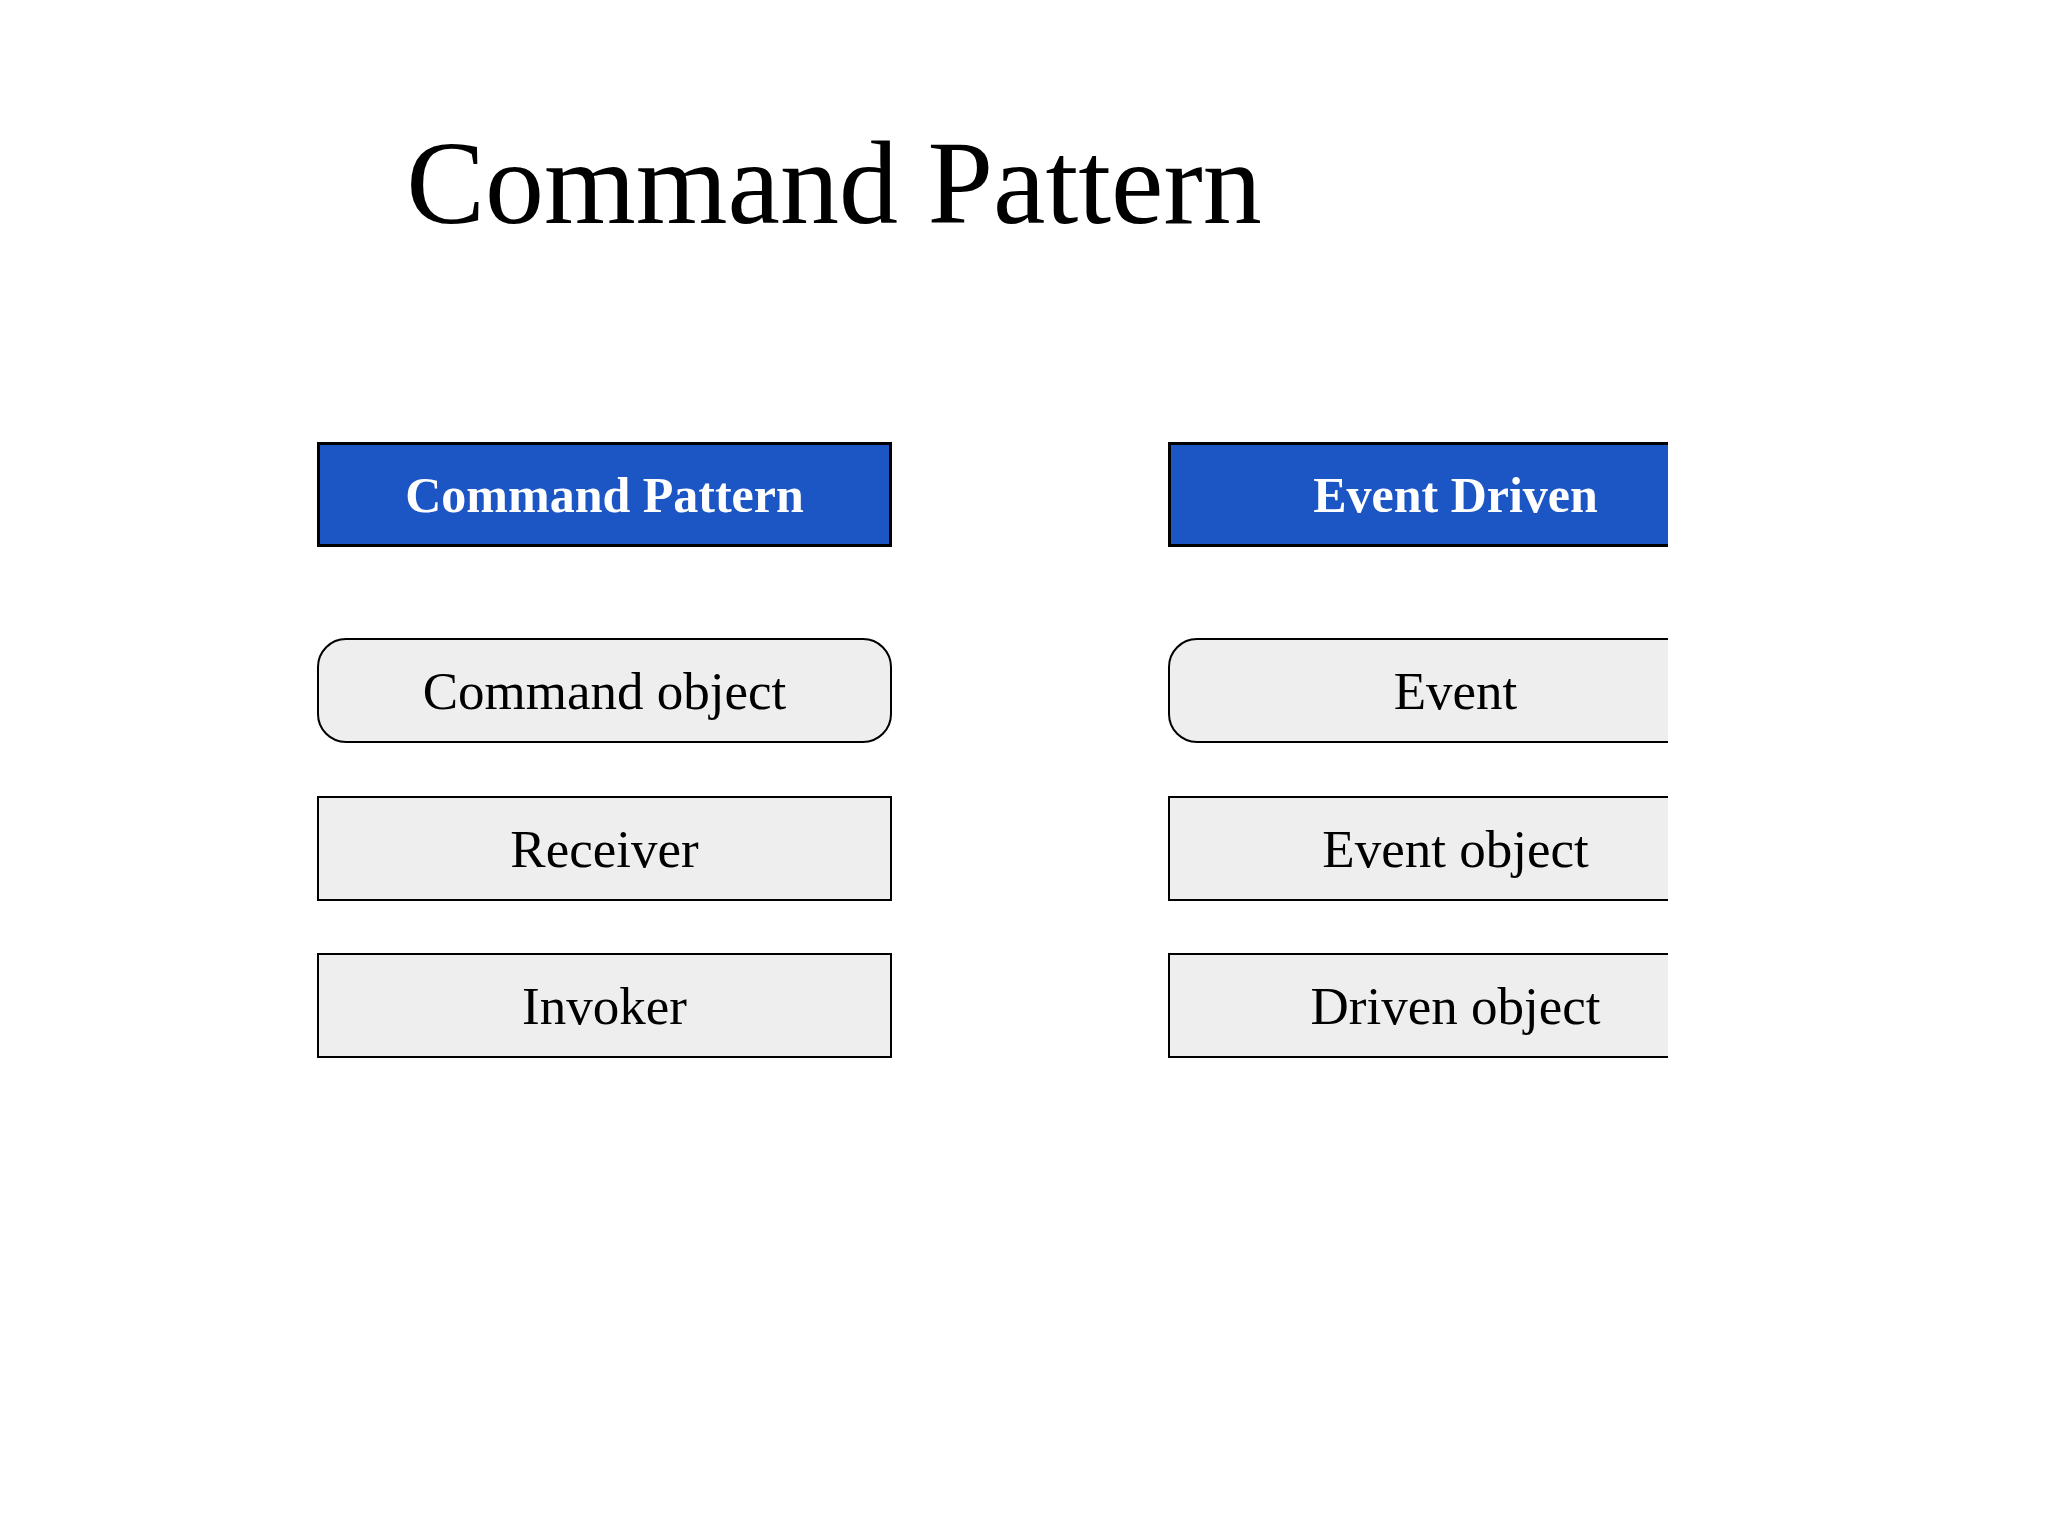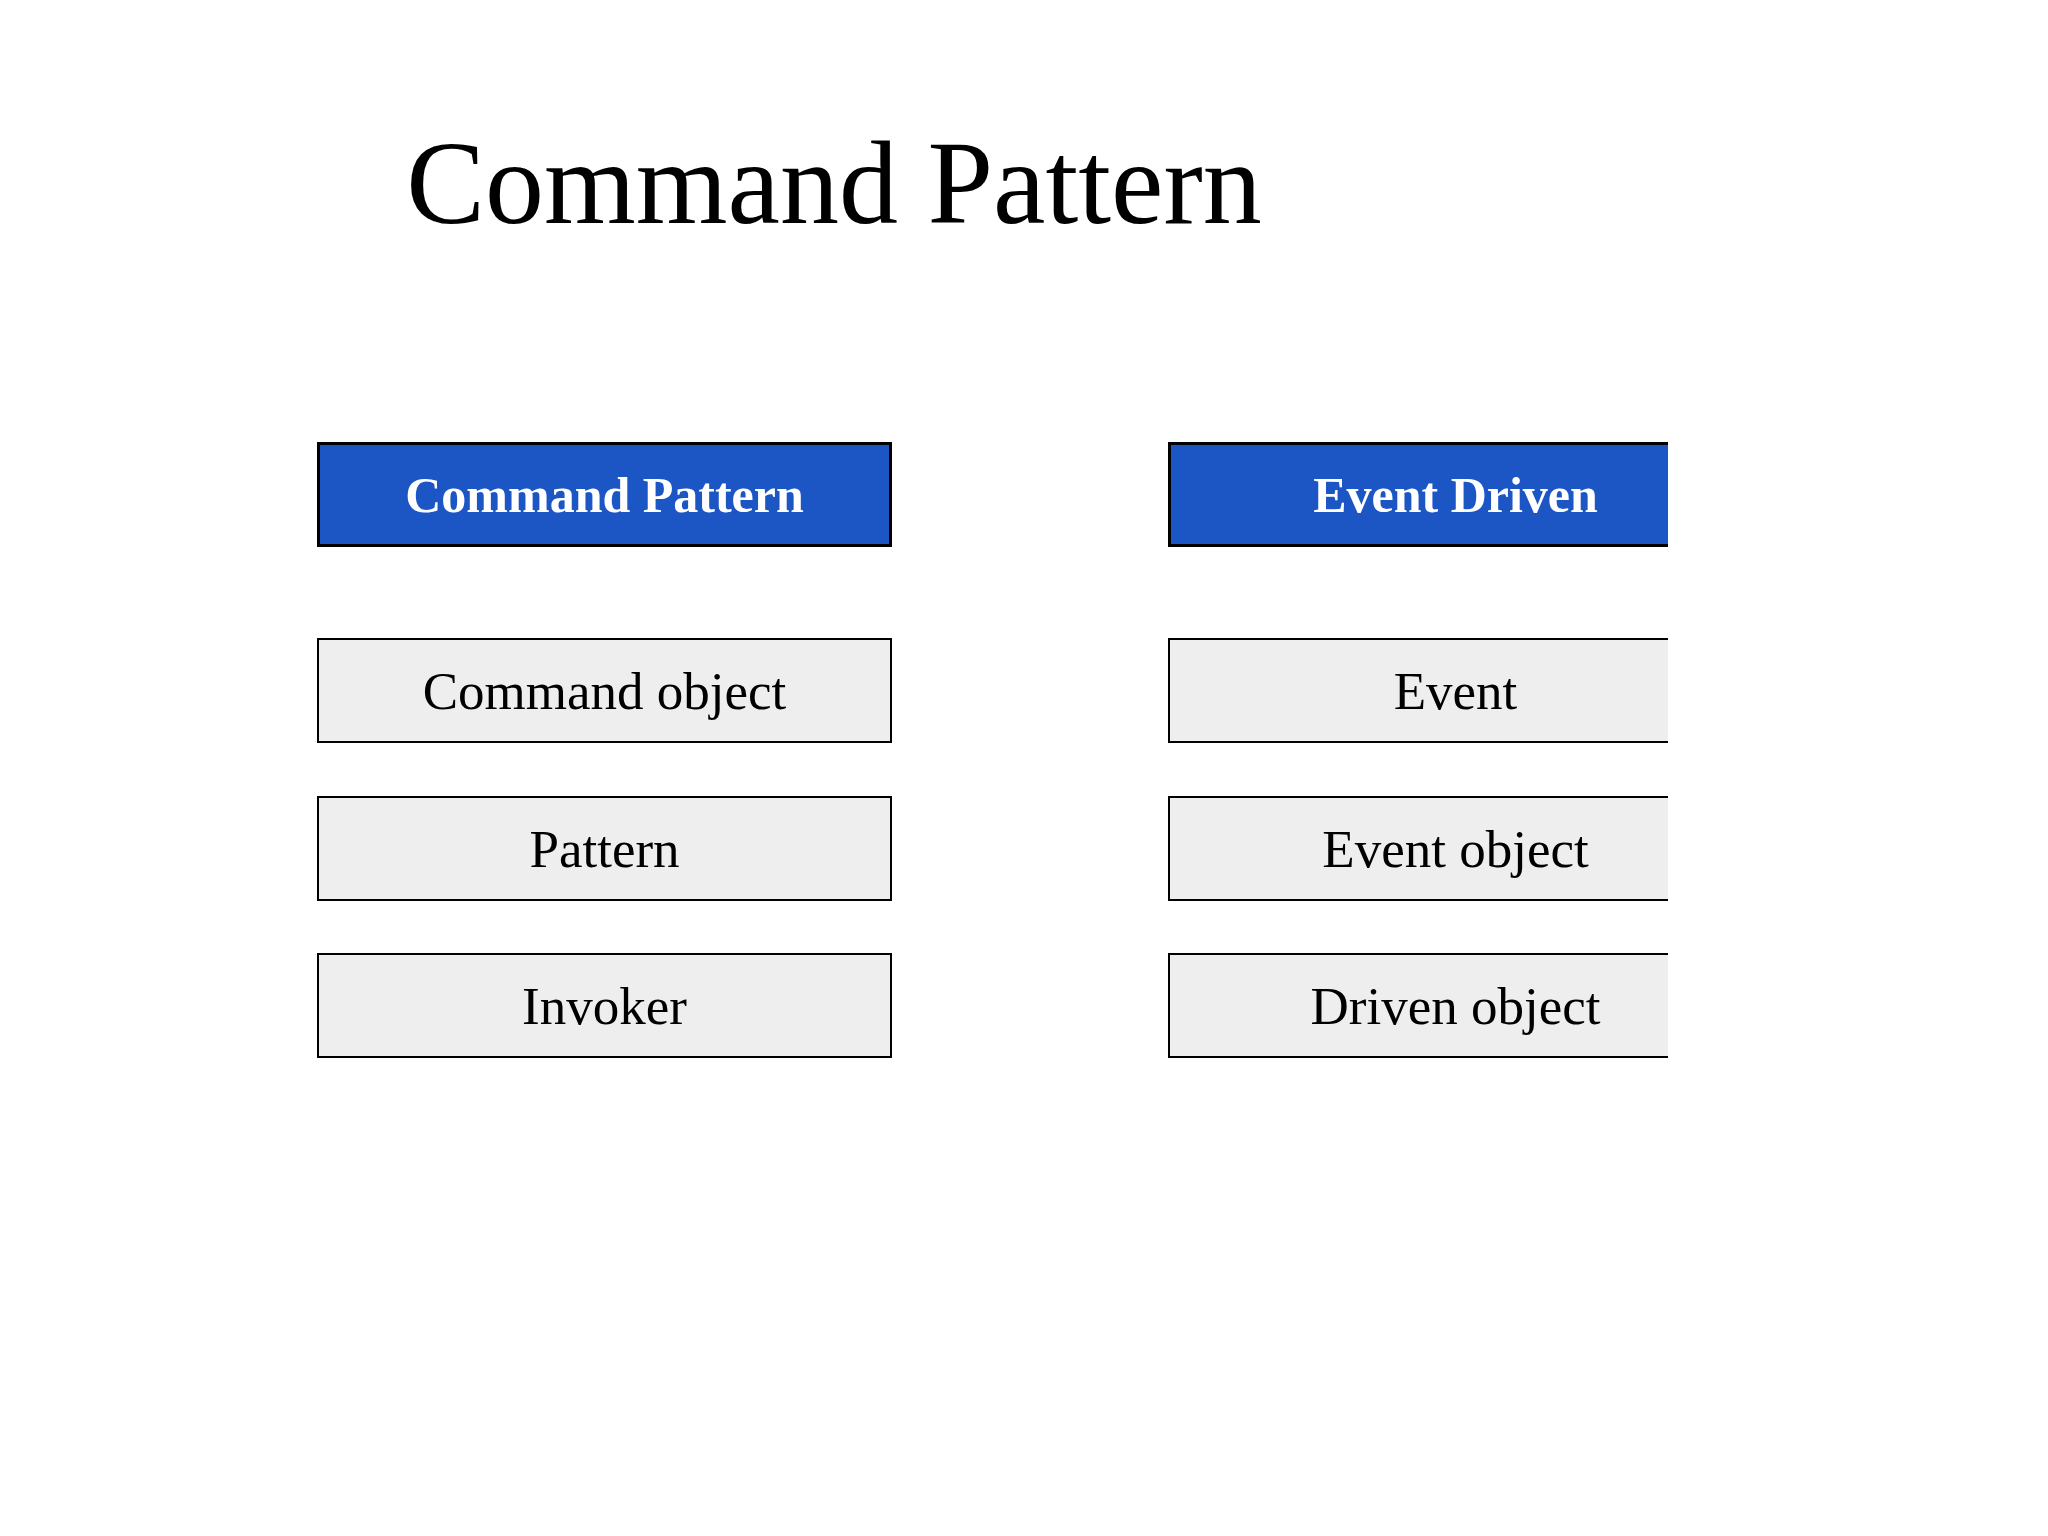--- a/index.html
+++ b/index.html
@@ -34,21 +34,21 @@
     height: 105px;
     box-sizing: border-box;
     display: flex;
     align-items: center;
     justify-content: center;
     text-align: center;
   }
   .col-left  { left: 317px; }
   .col-right { left: 1168px; text-align: center; }
   .r0 { top: 442px; }
-  .r1 { top: 638px; }
+  .r1 { top: 638px; border-radius: 29px; }
   .r2 { top: 796px; }
   .r3 { top: 953px; }
   .header-box {
     background: var(--header-fill, #1c56c5);
     border: 3px solid var(--border, #000000);
     color: var(--header-text, #ffffff);
     font-size: 50px;
     font-weight: 700;
   }
   .item-box {
@@ -69,21 +69,21 @@
 
   <div class="box header-box col-left r0">
     <span>Command Pattern</span>
   </div>
 
   <div class="box item-box col-left r1">
     <span>Command object</span>
   </div>
 
   <div class="box item-box col-left r2">
-    <span>Pattern</span>
+    <span>Receiver</span>
   </div>
 
   <div class="box item-box col-left r3">
     <span>Invoker</span>
   </div>
 
   <div class="box header-box col-right r0">
     <span>Event Driven</span>
   </div>
 

